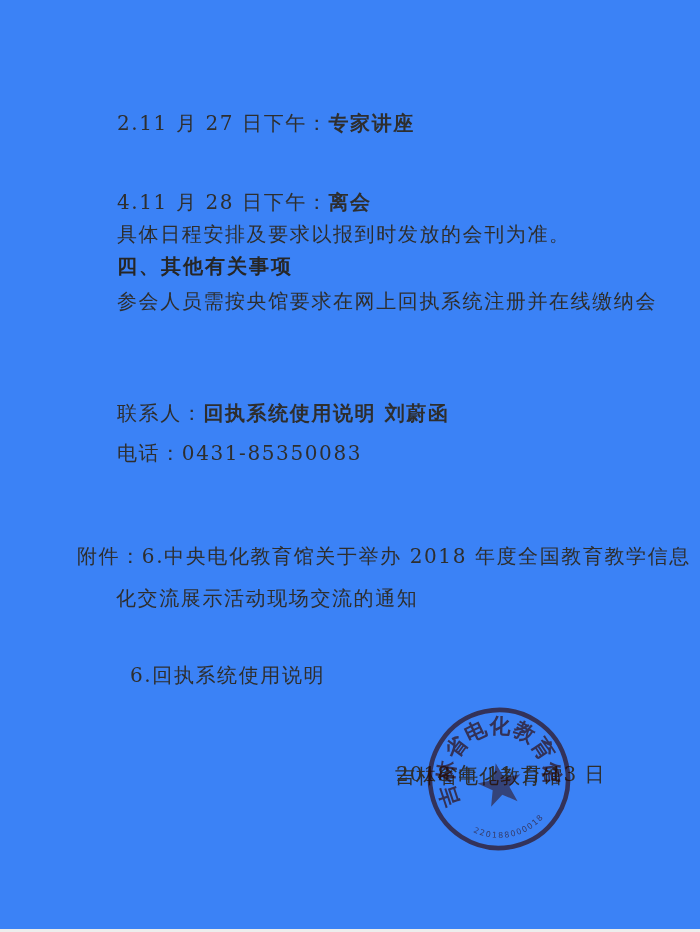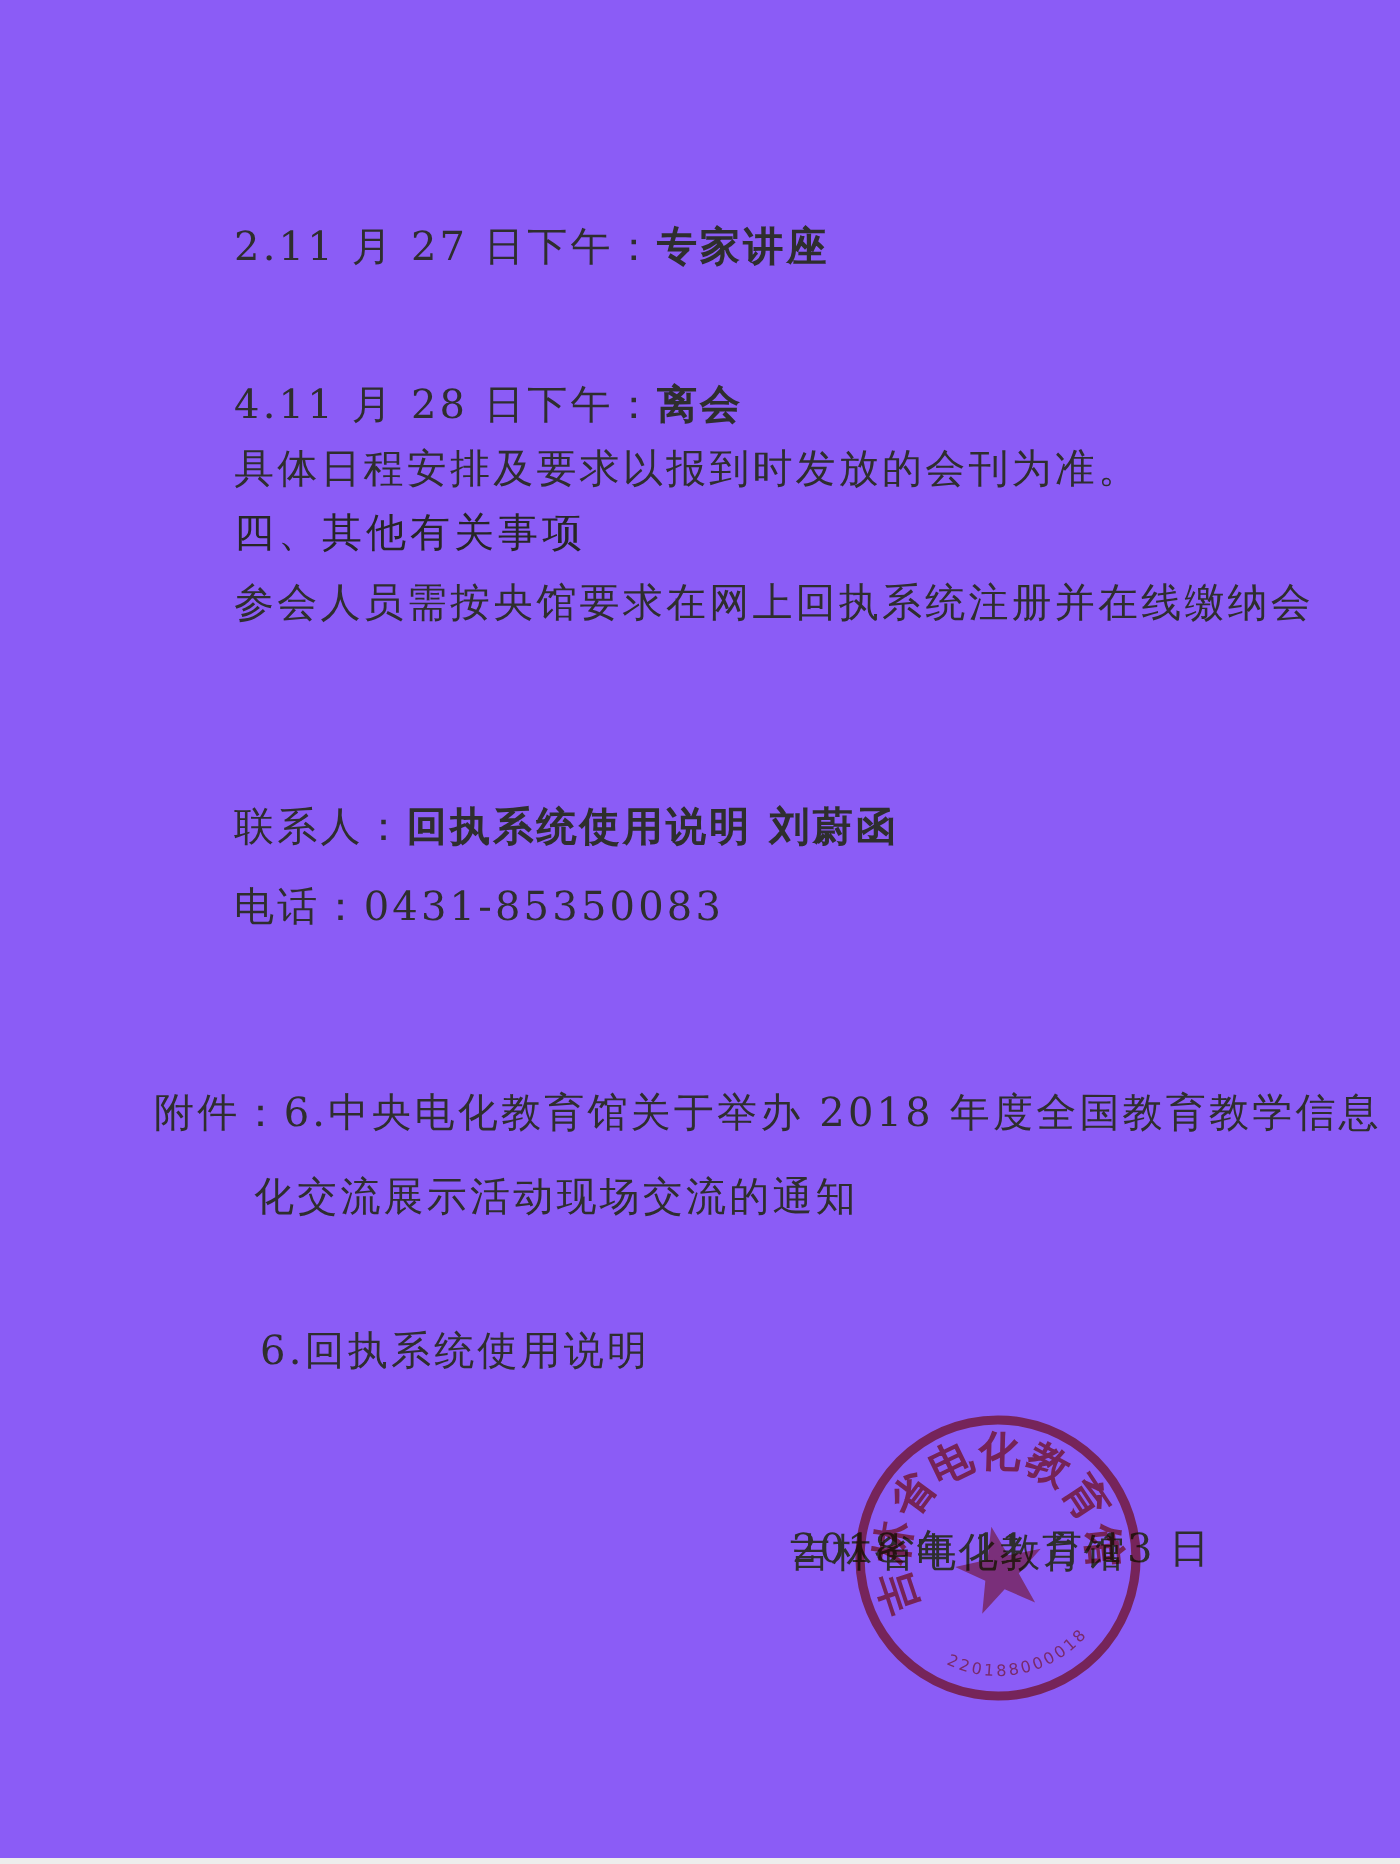--- a/index.html
+++ b/index.html
@@ -6,40 +6,40 @@
   html, body { width: 700px; height: 932px; }
   body {
     font-family: "DejaVu Serif", "Liberation Serif", serif;
     background: #fdfdfc;
     overflow: hidden;
   }
   .page {
     position: relative;
     width: 700px;
     height: 932px;
-    background: #8b5cf6;
+    background: #3b82f6;
   }
   .page::after {
     content: "";
     position: absolute;
     left: 0; bottom: 0;
     width: 100%; height: 3px;
     background: #ededec;
   }
   .line {
     position: absolute;
     font-size: 20px;
     line-height: 26px;
     letter-spacing: 1.6px;
     color: #2e2e2e;
     white-space: nowrap;
   }
   .bold { font-weight: bold; }
   .heading {
-    font-weight: normal;
+    font-weight: bold;
     letter-spacing: 2px;
     color: #262626;
   }
   .sig { letter-spacing: 1px; }
   .seal-svg {
     position: absolute;
     mix-blend-mode: multiply;
     pointer-events: none;
   }
   .seal-ring-text {
@@ -75,21 +75,21 @@
   <div class="line" style="left:117px; top:400px">
     <span>联系人：</span><span class="bold">回执系统使用说明 刘蔚函</span>
   </div>
   <div class="line" style="left:117px; top:440px">
     <span>电话：</span><span>0431-85350083</span>
   </div>
 
   <div class="line" style="left:77px; top:543px">
     <span>附件：</span><span>6.中央电化教育馆关于举办 2018 年度全国教育教学信息</span>
   </div>
-  <div class="line" style="left:127px; top:585px">化交流展示活动现场交流的通知</div>
+  <div class="line" style="left:116px; top:585px">化交流展示活动现场交流的通知</div>
   <div class="line" style="left:130px; top:662px">6.回执系统使用说明</div>
 
   <div class="line sig" style="left:395px; top:763px">吉林省电化教育馆</div>
   <div class="line sig" style="left:396px; top:761px">2018 年 11 月 13 日</div>
 
   <svg class="seal-svg" style="left:399px; top:679px" width="200" height="200" viewBox="-100 -100 200 200" aria-hidden="true">
     <g transform="rotate(-12)" opacity="0.88">
 
       <circle r="69" fill="none" stroke="#cf3a33" stroke-width="4.6" opacity="0.9"></circle>
 

